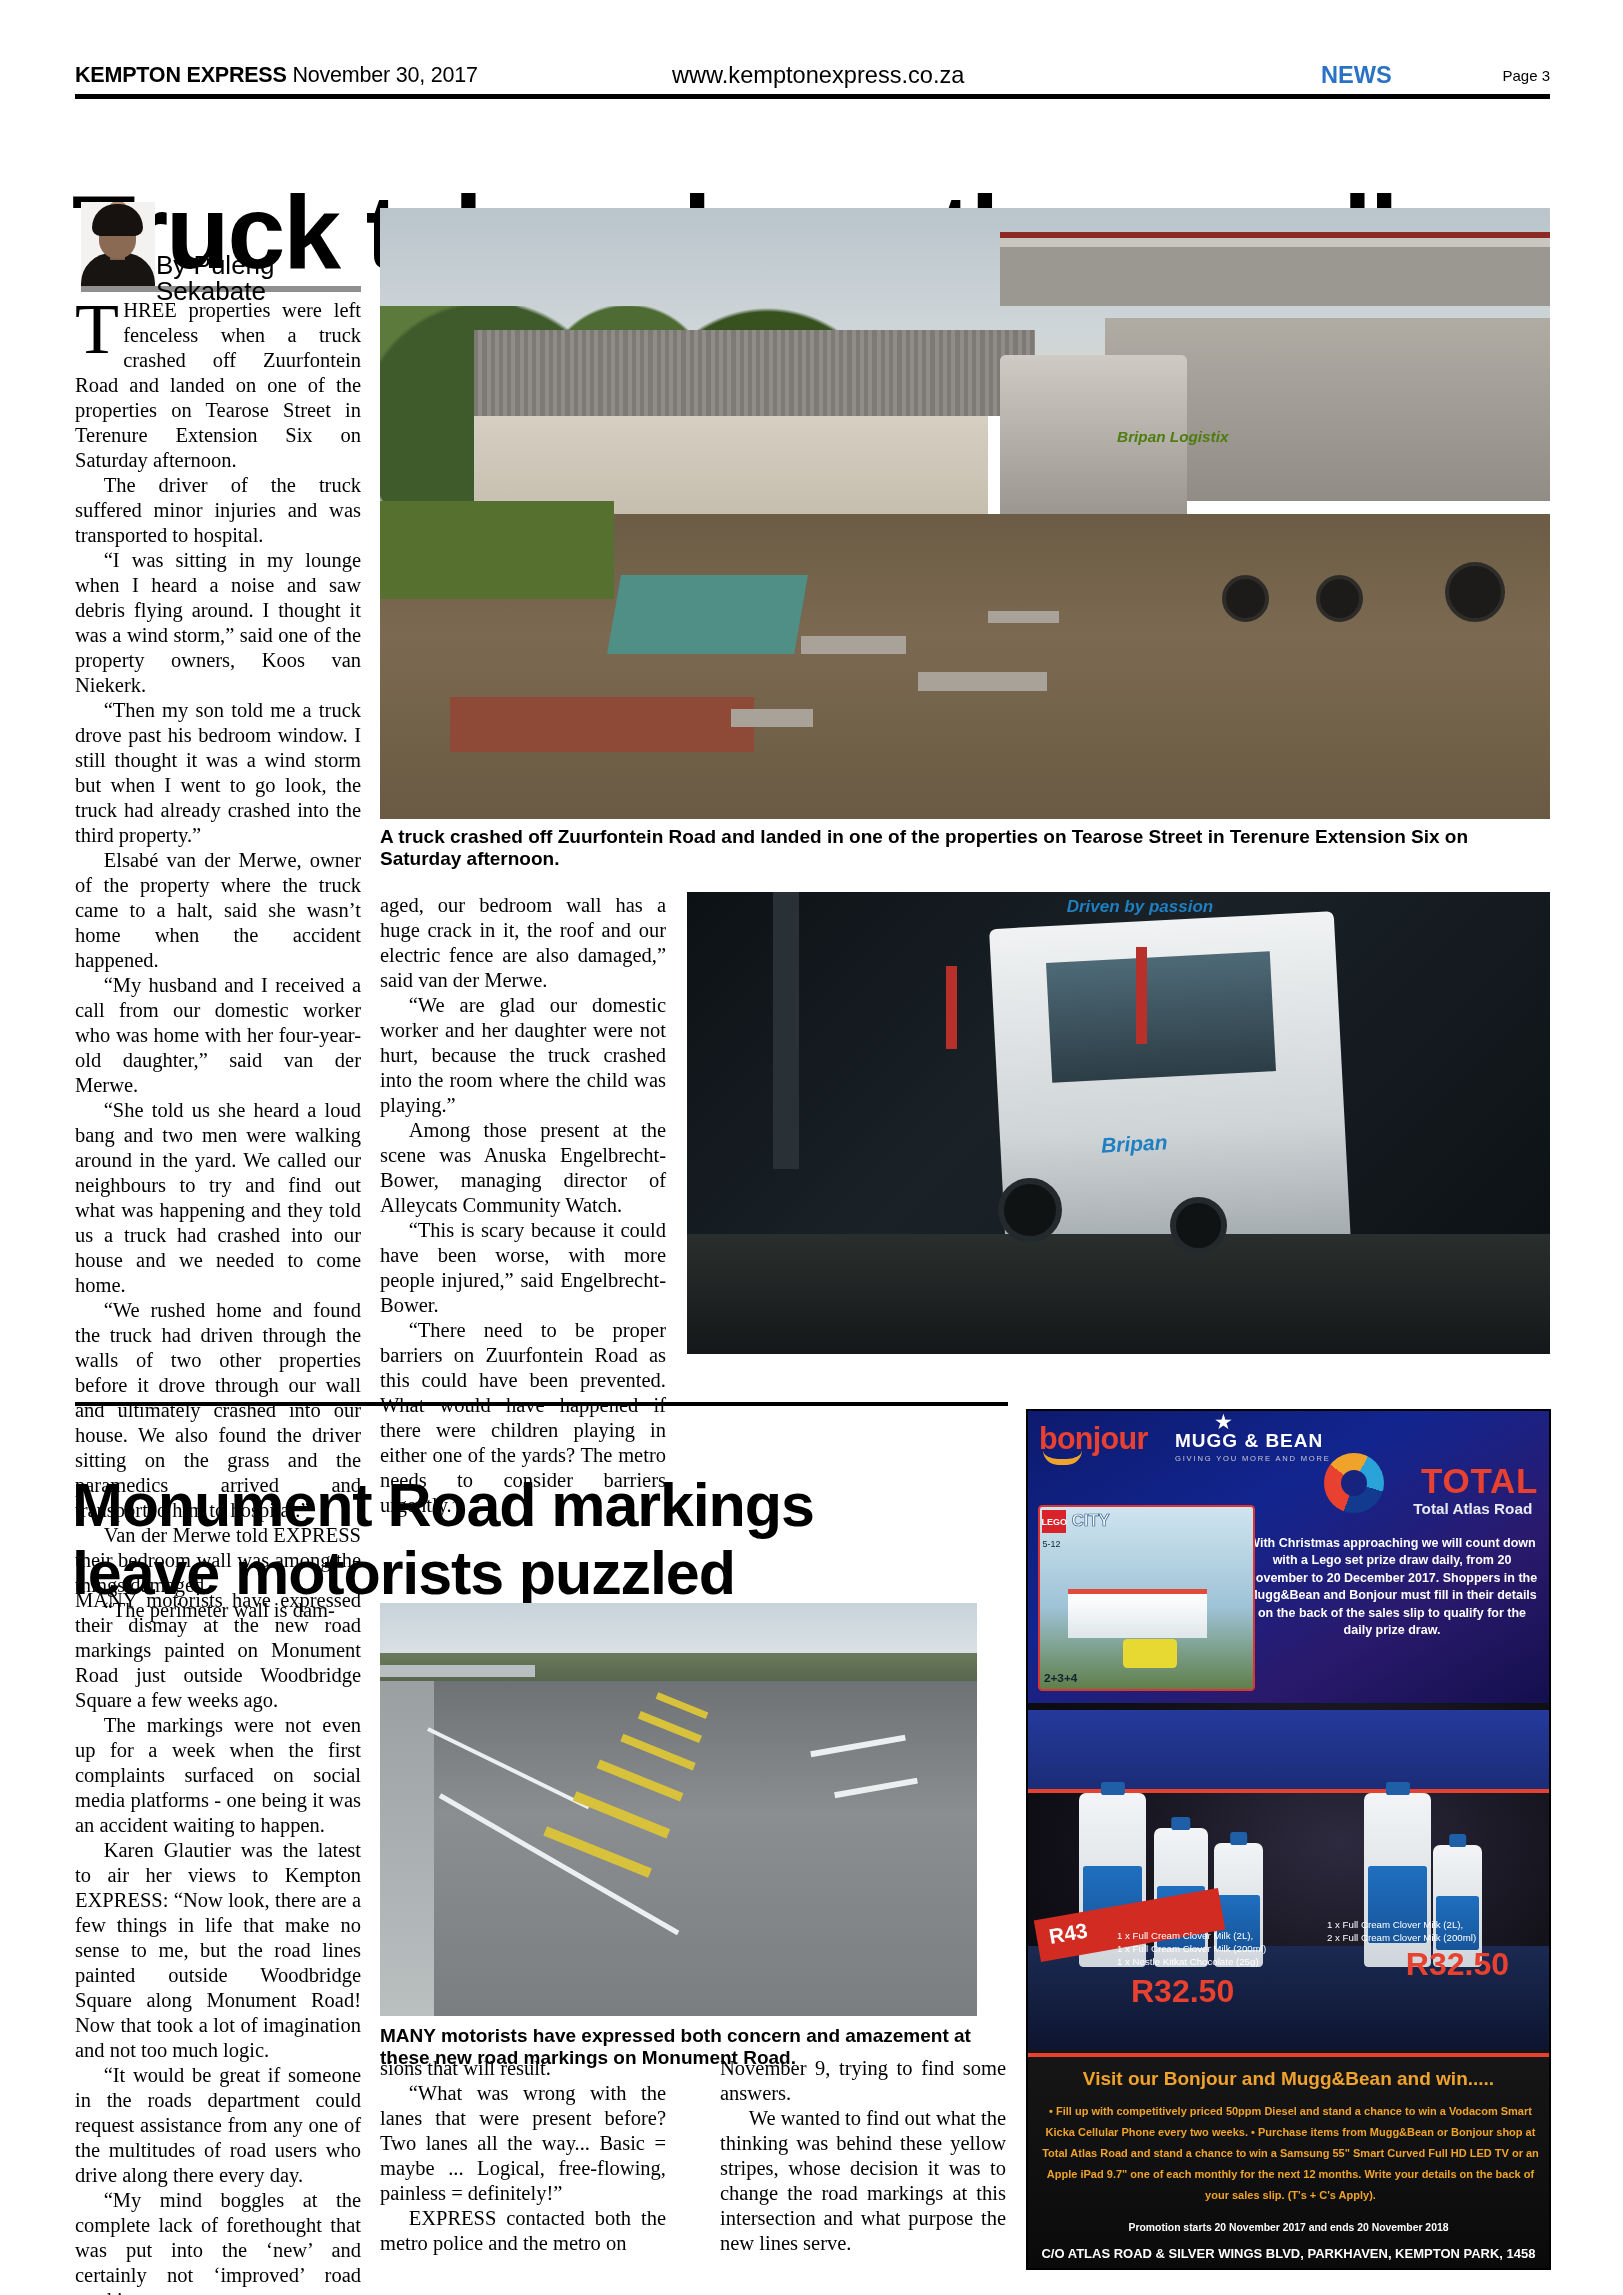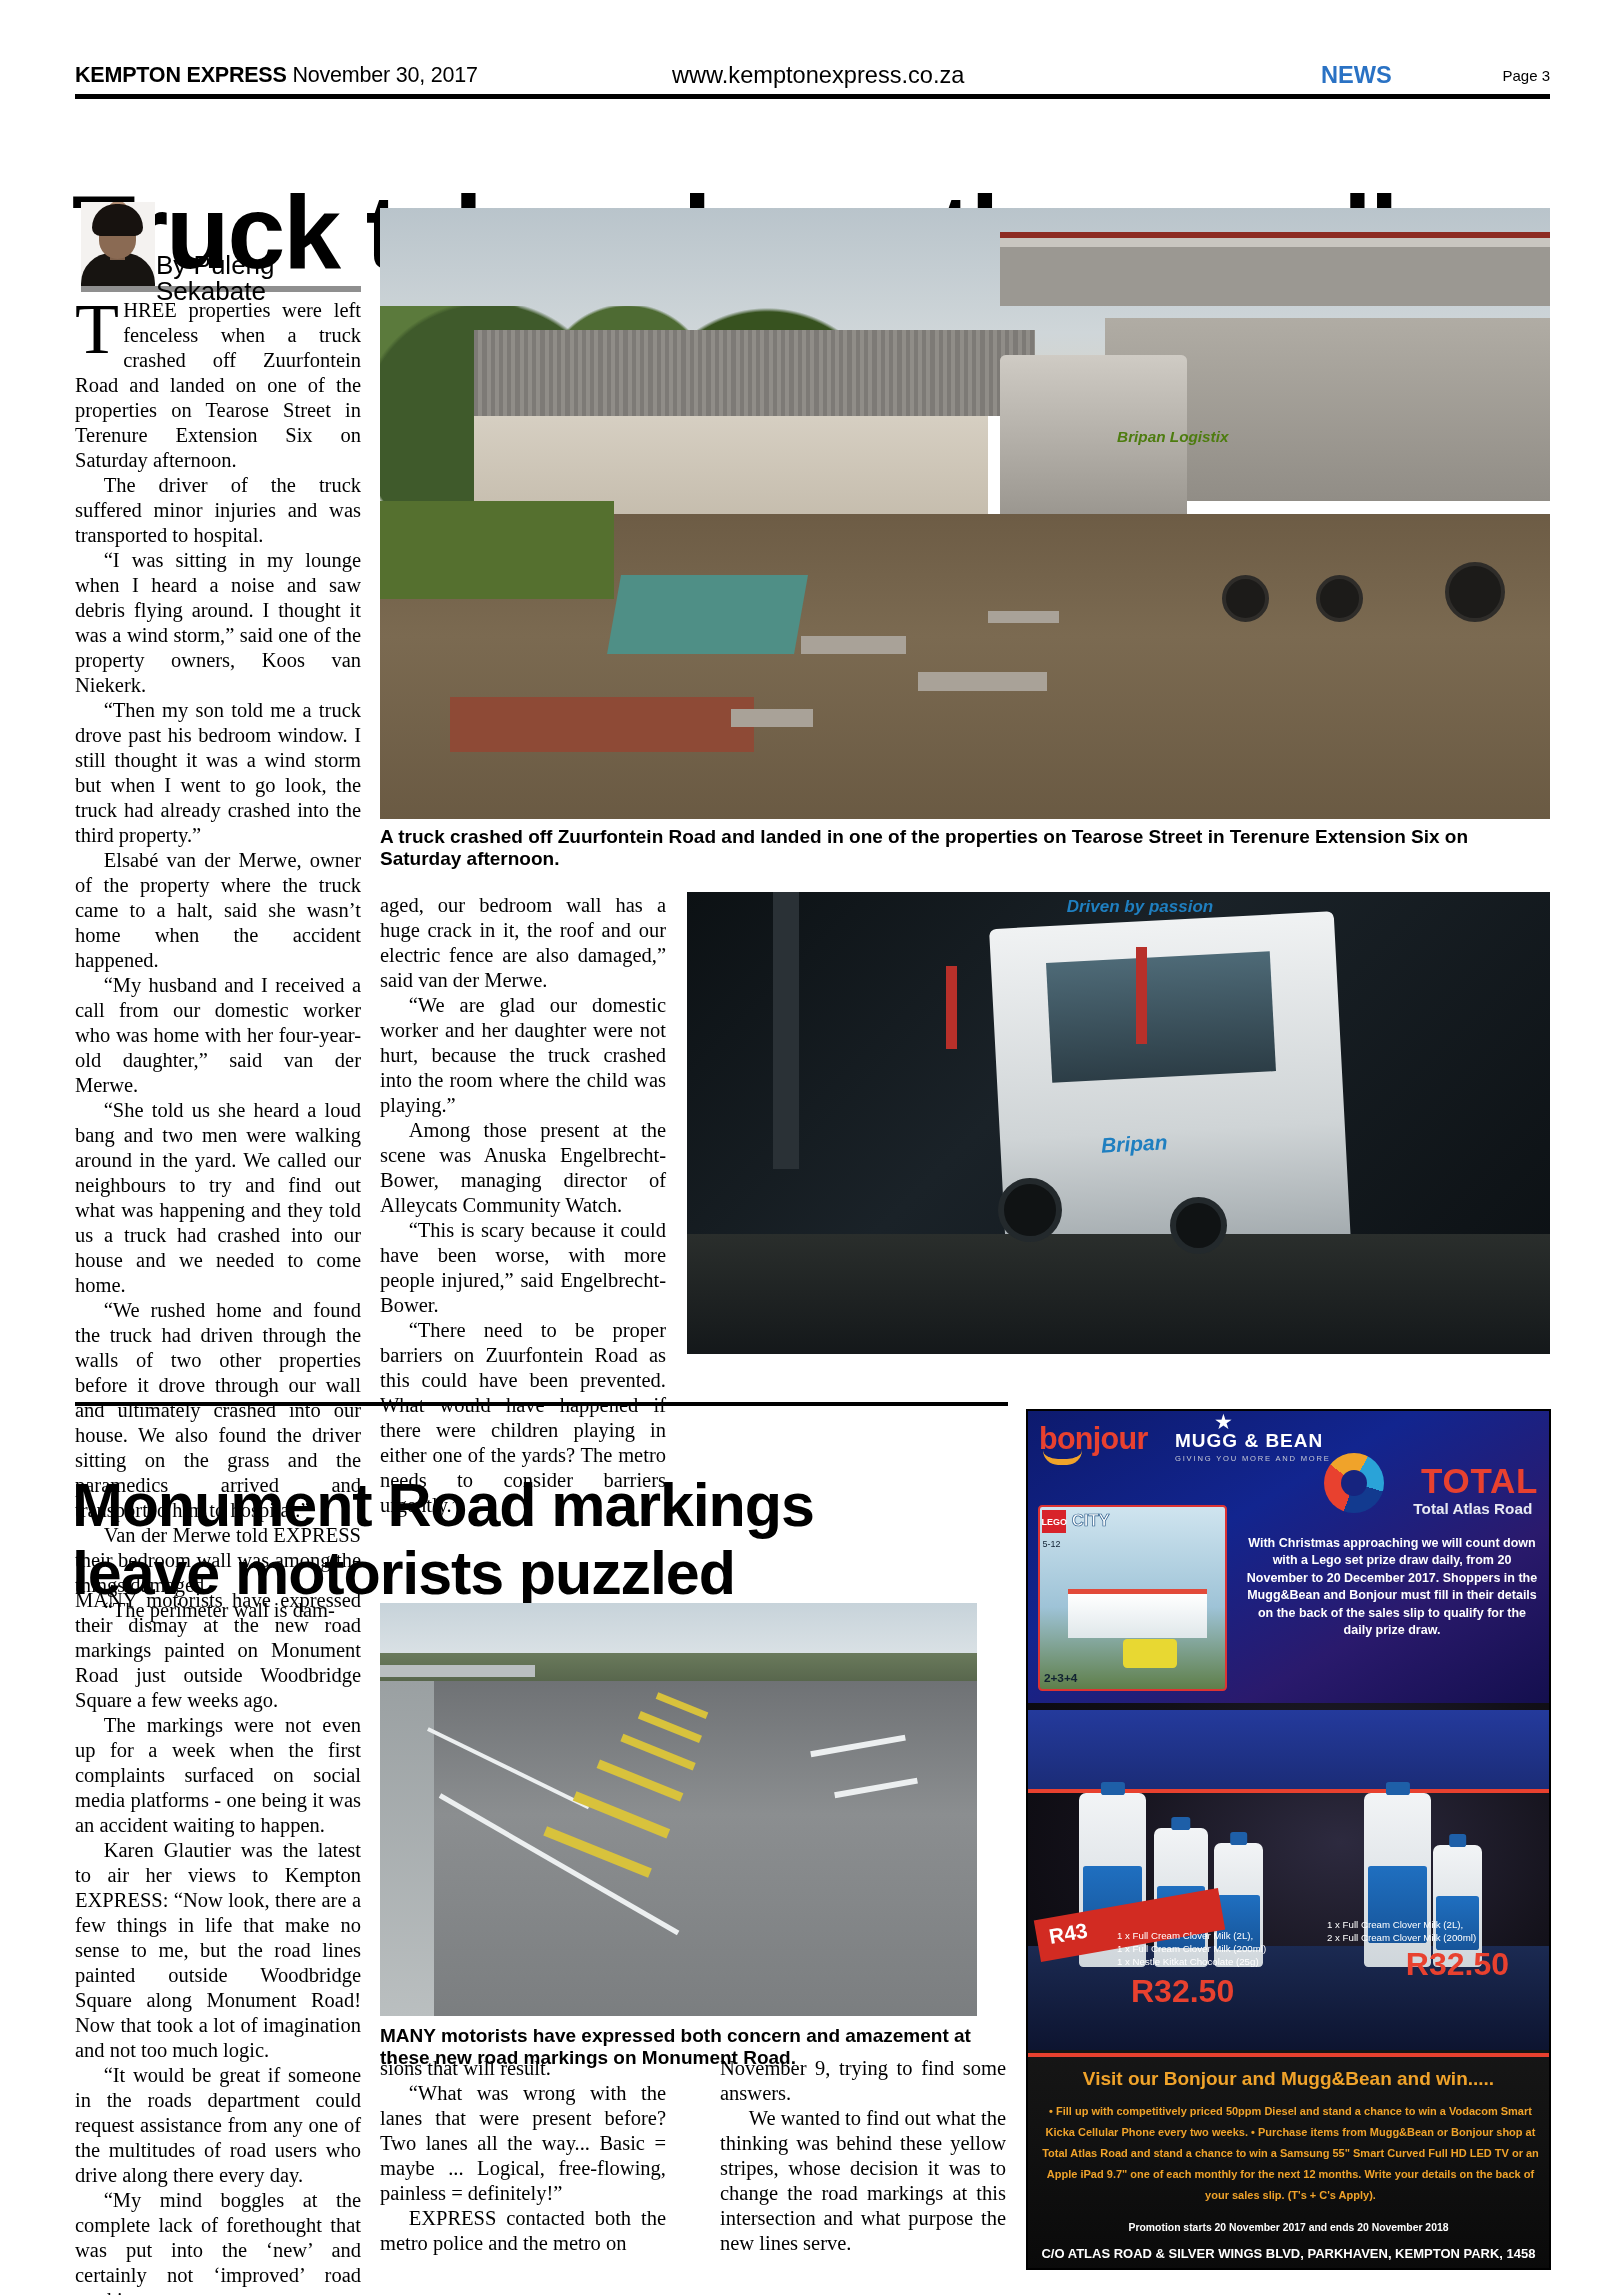--- a/index.html
+++ b/index.html
@@ -181,21 +181,21 @@
     font-weight:700; font-size:35px; color:#e8412f; letter-spacing:0.7px; }
   .ad-total-sub { position:absolute; right:16.7px; top:89px; font-family:"Liberation Sans",sans-serif;
     font-weight:700; font-size:15.3px; color:#e7e9f2; }
   .ad-total-mark { position:absolute; right:165px; top:42px; width:60px; height:60px;
     border-radius:50%;
     background:conic-gradient(from 200deg,#e8412f 0 30%, #f0a32a 30% 52%, #2aa3d8 52% 74%, #123a8f 74% 100%); }
   .ad-total-mark::after { content:""; position:absolute; left:16.7px; top:16.7px; width:26px; height:26px;
     border-radius:50%; background:#16247f; }
   .ad-promo { position:absolute; right:11px; top:124px; width:292px; text-align:center;
     font-family:"Liberation Sans",sans-serif; font-size:12.5px; line-height:17.4px; color:#fff; font-weight:700; }
-  .ad-lego { position:absolute; left:9.7px; top:94px; width:189px; height:186px;
+  .ad-lego { position:absolute; left:9.7px; top:94px; width:217px; height:186px;
     background:linear-gradient(#cfe4ef,#9ec3d7 55%,#5f7f4a);
     border:2.1px solid #d33; border-radius:4.2px; overflow:hidden; }
   .lego-badge { position:absolute; left:2.8px; top:2.8px; width:23.6px; height:23.6px; background:#d8232a;
     color:#fff; font-family:"Liberation Sans",sans-serif; font-weight:700; font-size:9px;
     display:flex; align-items:center; justify-content:center; }
   .lego-city { position:absolute; left:32px; top:4.2px; font-family:"Liberation Sans",sans-serif;
     font-weight:700; font-size:16.7px; color:#fff; -webkit-text-stroke:0.7px #2a5b8a; }
   .lego-ages { position:absolute; left:2.8px; top:32px; font-family:"Liberation Sans",sans-serif;
     font-size:9px; color:#123; }
   .lego-nums { position:absolute; left:4.2px; bottom:4.2px; font-family:"Liberation Sans",sans-serif;

